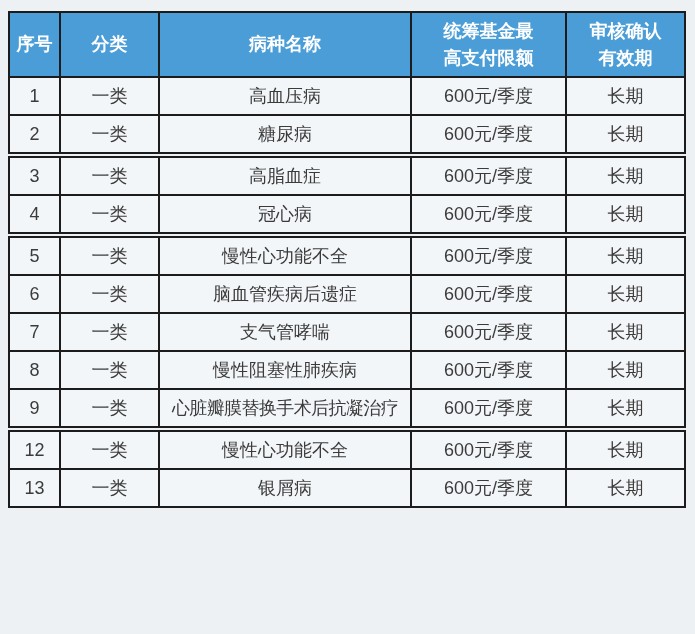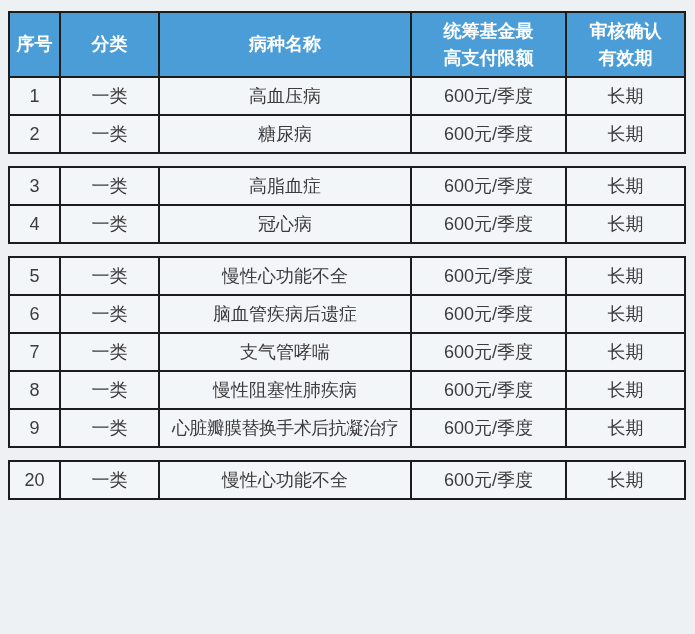--- a/index.html
+++ b/index.html
@@ -21,21 +21,21 @@
     height:634px;
     overflow:hidden;
     background:var(--page-bg);
     box-sizing:border-box;
     padding:11px 11px 6px 8px;
   }
   table.seg{
     width:676px;
     border-collapse:collapse;
     table-layout:fixed;
-    margin:0 0 12px 0;
+    margin:0 0 2px 0;
   }
   table.seg:last-child{margin-bottom:0;}
   table.seg th, table.seg td{
     border:2px solid var(--border);
     text-align:center;
     vertical-align:middle;
     overflow:hidden;
     padding:0 2px;
   }
   table.seg th{
@@ -180,22 +180,29 @@
   <table class="seg">
     <colgroup>
       <col class="c-serial">
         <col class="c-category">
         <col class="c-disease">
         <col class="c-limit">
         <col class="c-validity">
     </colgroup>
     <tbody>
       <tr>
-        <td>20</td>
+        <td>12</td>
         <td>一类</td>
         <td>慢性心功能不全</td>
         <td>600元/季度</td>
         <td>长期</td>
       </tr>
+      <tr>
+        <td>13</td>
+        <td>一类</td>
+        <td>银屑病</td>
+        <td>600元/季度</td>
+        <td>长期</td>
+      </tr>
     </tbody>
   </table>
 
 </div>
 
 </body></html>

